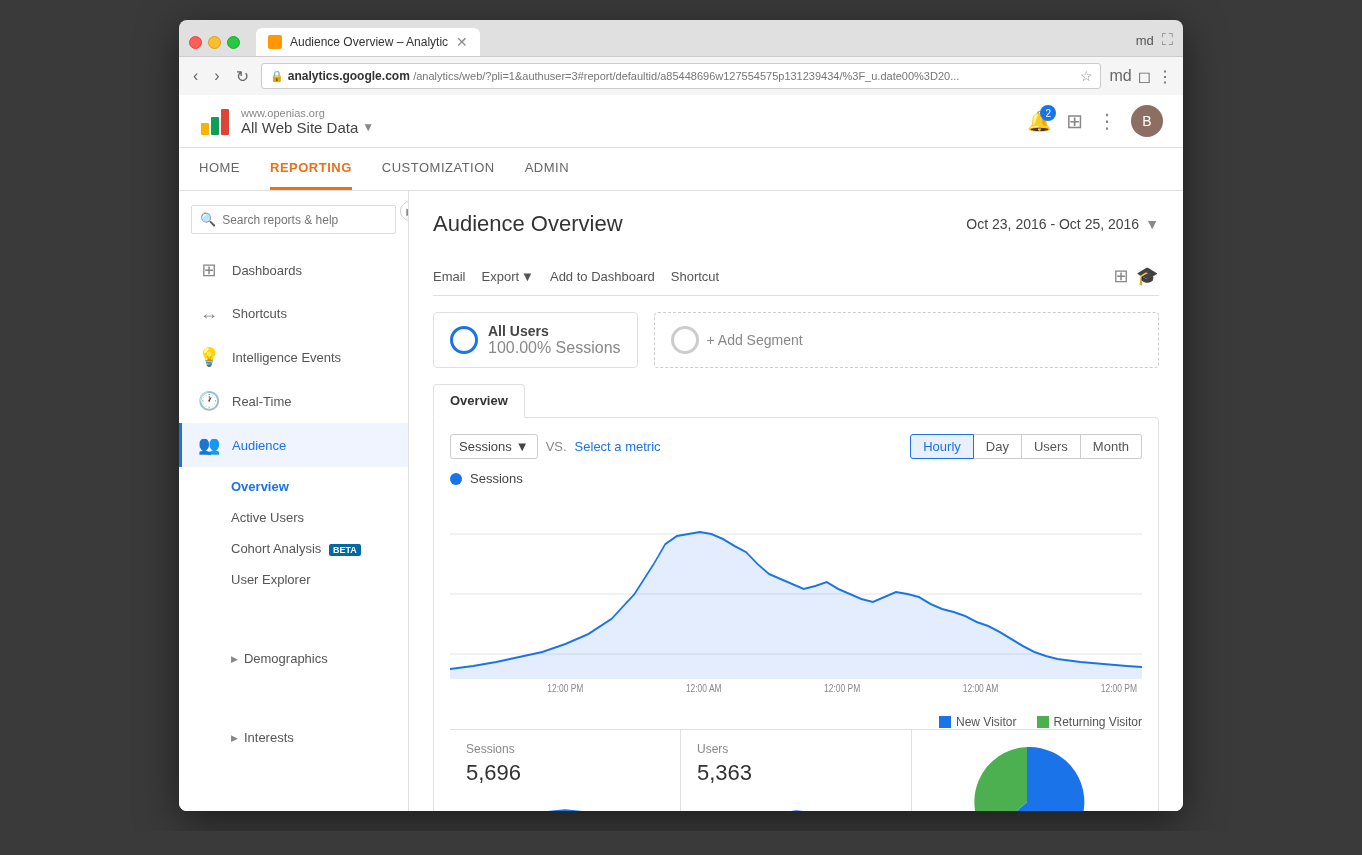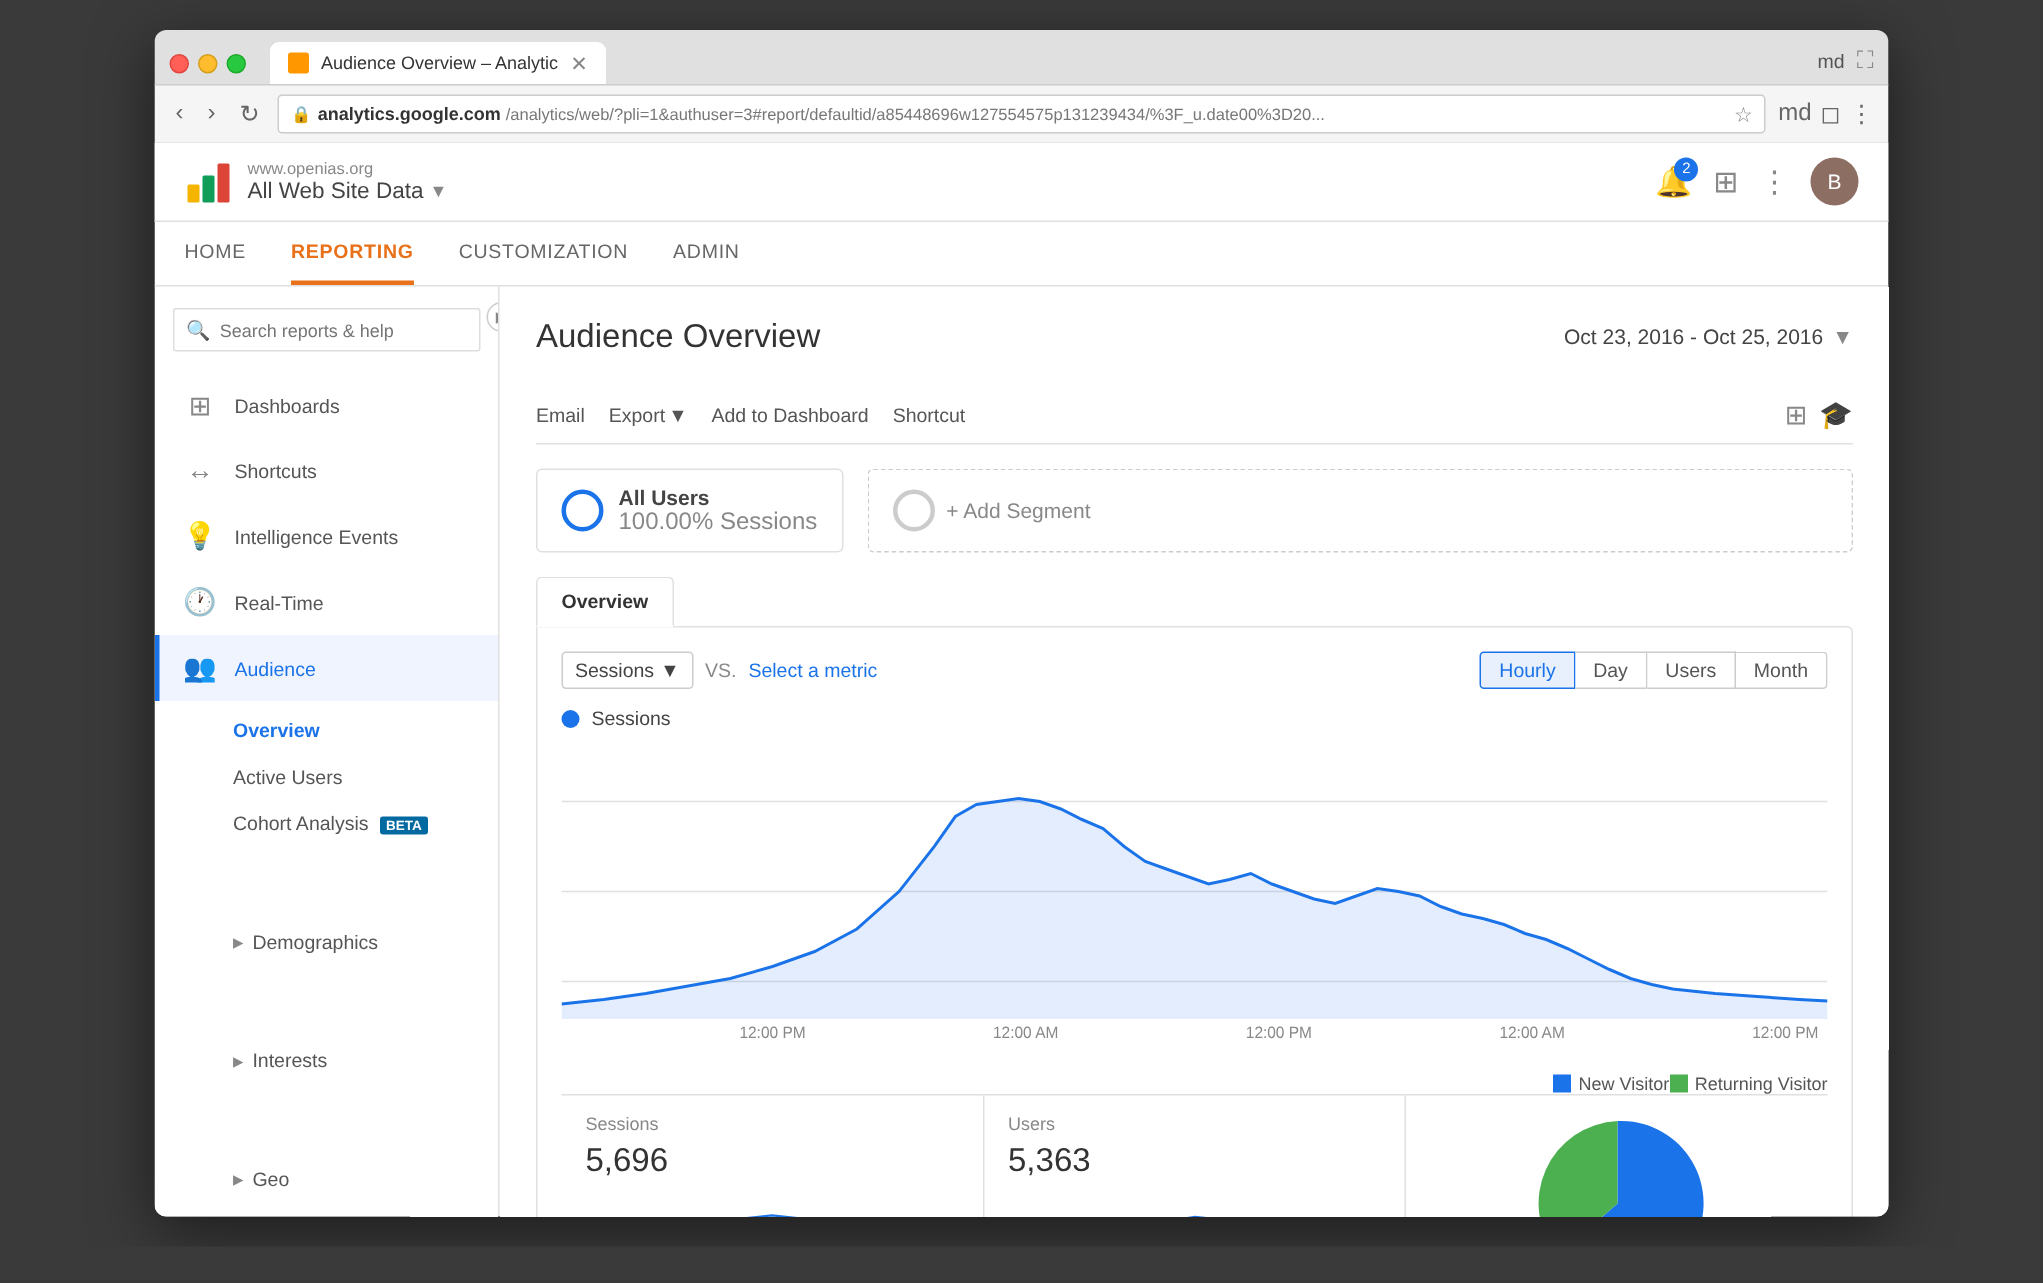--- a/index.html
+++ b/index.html
@@ -1,20 +1,20 @@
 <!DOCTYPE html>
 <html><head>
   <meta charset="utf-8">
   <style>
     * { box-sizing: border-box; margin: 0; padding: 0; }
     body { background: #3a3a3a; font-family: Arial, sans-serif; font-size: 13px; color: #333; }
 
     
     .browser-window {
-      width: 1156px;
+      width: 1004px;
       margin: 20px auto;
       border-radius: 8px;
       overflow: hidden;
       box-shadow: 0 10px 40px rgba(0,0,0,0.5);
     }
 
     .browser-titlebar {
       background: #e0e0e0;
       padding: 8px 10px 0;
       display: flex;
@@ -408,21 +408,21 @@
       border-right: 1px solid #e0e0e0;
     }
     .stat-item:last-child { border-right: none; }
     .stat-label { font-size: 12px; color: #888; margin-bottom: 4px; }
     .stat-value { font-size: 22px; color: #333; font-weight: normal; }
     .stat-chart { height: 40px; margin-top: 6px; }
 
     
     .visitors-legend {
       display: flex;
-      gap: 0;
+      gap: 20px;
       justify-content: center;
       font-size: 12px;
       color: #555;
       margin-top: 8px;
     }
     .legend-item { display: flex; align-items: center; gap: 5px; }
     .legend-color { width: 12px; height: 12px; }
     .legend-color-blue { background: #1a73e8; }
     .legend-color-green { background: #4caf50; }
   </style>
@@ -537,20 +537,21 @@
           <span>Audience</span>
         </div>
 
         <div class="sidebar-sub-section">
           <div class="sidebar-sub-item active">Overview</div>
           <div class="sidebar-sub-item">Active Users</div>
           <div class="sidebar-sub-item">
             <span>Cohort Analysis</span>
             <span class="beta-badge">BETA</span>
           </div>
+          <div class="sidebar-sub-item">User Explorer</div>
           <div class="sidebar-sub-item-with-arrow">
             <span>Demographics</span>
           </div>
           <div class="sidebar-sub-item-with-arrow">
             <span>Interests</span>
           </div>
           <div class="sidebar-sub-item-with-arrow">
             <span>Geo</span>
           </div>
         </div>

